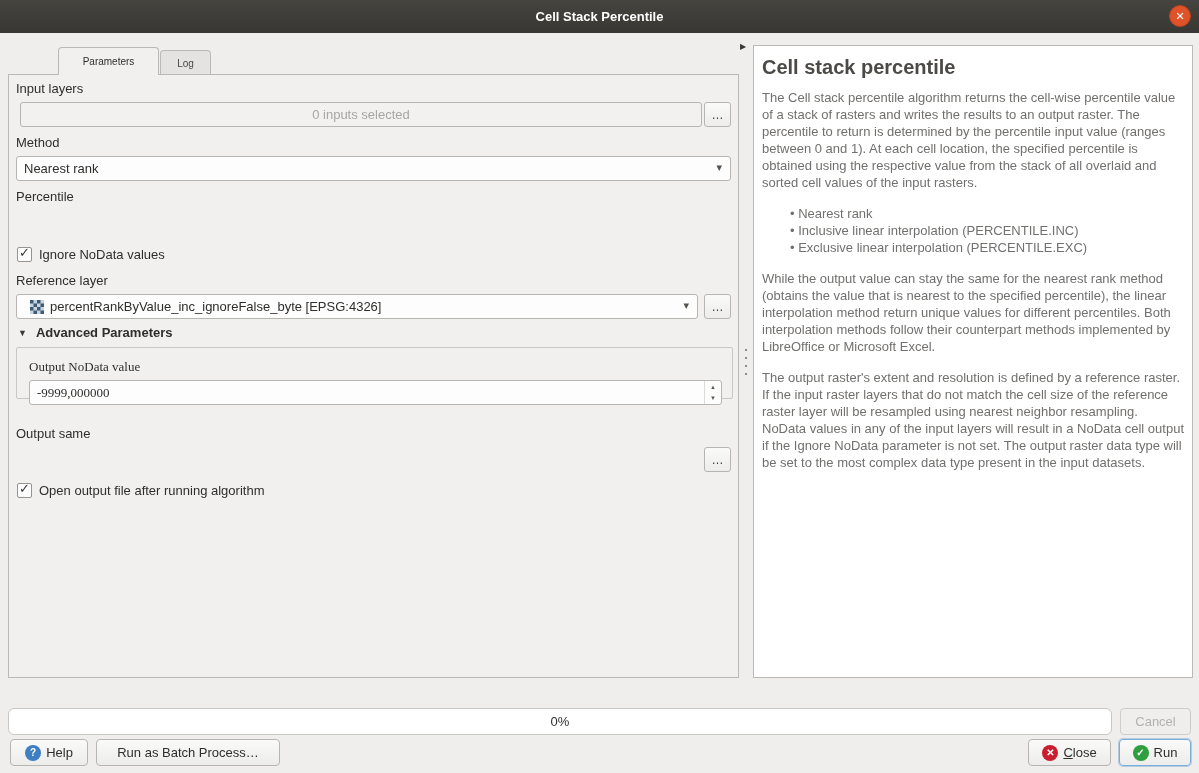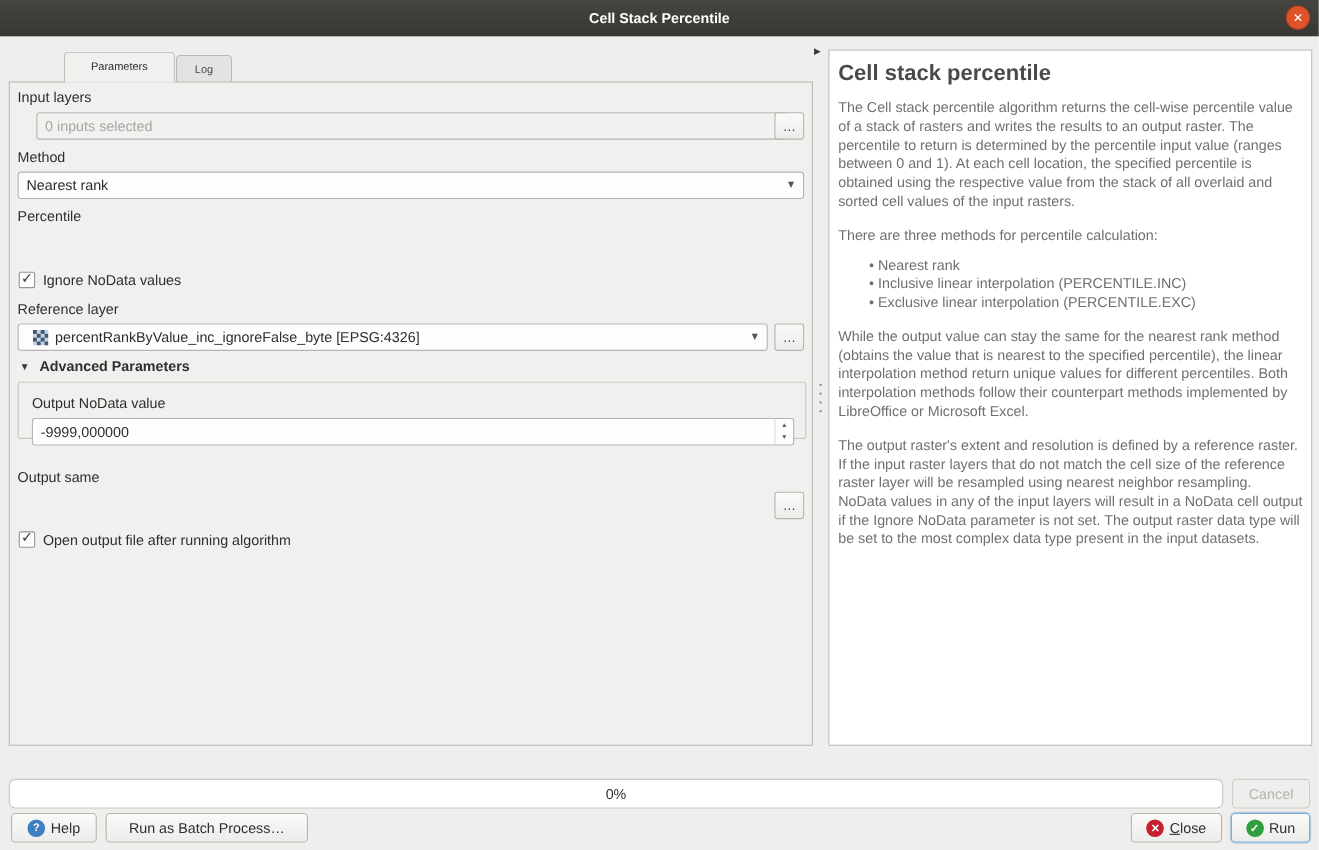--- a/index.html
+++ b/index.html
@@ -31,21 +31,21 @@
   .tfield::placeholder{color:#a7a6a2;}
   .browse{position:absolute;width:27px;height:25px;background:linear-gradient(#fafaf9,#ececea);border:1px solid var(--input-border);border-radius:3px;font-size:12px;color:#3a3935;display:flex;align-items:center;justify-content:center;cursor:pointer;}
   .combo{position:absolute;height:25px;background:var(--input-bg);border:1px solid var(--input-border);border-radius:3px;display:flex;align-items:center;padding:0 7px;cursor:pointer;}
   .combo .arrow{position:absolute;right:8px;top:4px;color:#55544f;font-size:11px;}
   .spin{position:absolute;height:25px;background:var(--input-bg);border:1px solid var(--input-border);border-radius:3px;}
   .spin input{position:absolute;left:0;top:0;width:calc(100% - 18px);height:23px;border:none;background:transparent;font-size:13px;padding:0 7px;font-family:inherit;color:#2f2e2c;}
   .spin .btns{position:absolute;right:0;top:0;width:17px;height:23px;border-left:1px solid #dddbd7;display:flex;flex-direction:column;}
   .spin .btns span{flex:1;display:flex;align-items:center;justify-content:center;font-size:6px;color:#5c5b58;cursor:pointer;}
   .checkbox{position:absolute;width:15px;height:15px;background:#fdfdfd;border:1px solid #96948f;border-radius:2px;cursor:pointer;}
   .checkbox .mark{position:absolute;left:1px;top:-3px;font-size:13px;font-weight:bold;color:#3a3935;}
-  .groupbox{position:absolute;left:7px;top:272px;width:717px;height:52px;border:1px solid #c9c7c3;border-radius:2px;}
+  .groupbox{position:absolute;left:7px;top:272px;width:717px;height:52px;border:1px solid #c9c7c3;border-radius:2px;font-family:Liberation Serif, serif;}
   .adv-head{position:absolute;left:9px;top:250px;display:flex;align-items:center;gap:9px;font-weight:bold;cursor:pointer;}
   .adv-head .tri{font-size:9px;color:#3a3935;}
   .layer-icon{display:inline-block;width:14px;height:14px;margin-right:6px;flex:0 0 auto;}
 
   
   .split-collapse{position:absolute;left:740px;top:42px;font-size:8px;color:#3a3935;cursor:pointer;}
   .split-handle{position:absolute;left:744px;top:344px;width:4px;height:34px;cursor:col-resize;
     background:repeating-linear-gradient(#8c8a86 0 2px, transparent 2px 8px);background-size:2px 8px;background-repeat:repeat-y;background-position:center;}
 
   
@@ -73,21 +73,21 @@
     <span class="title">Cell Stack Percentile</span>
     <span class="win-close">✕</span>
   </div>
 
   <div class="tab active">Parameters</div>
   <div class="tab inactive">Log</div>
 
   <div class="pane">
 
     <span class="flabel" style="left:7px;top:6px;">Input layers</span>
-    <input class="tfield" style="left: 24px; top: 27px; width: 682px;" disabled="" value="0 inputs selected">
+    <input class="tfield" style="left: 11px; top: 27px; width: 682px; text-align: center;" disabled="" value="0 inputs selected">
     <button class="browse" style="left:695px;top:27px;">…</button>
 
     <span class="flabel" style="left:7px;top:60px;">Method</span>
     <div class="combo" style="left:7px;top:81px;width:715px;">
       <span>Nearest rank</span>
       <span class="arrow">▾</span>
     </div>
 
     <span class="flabel" style="left:7px;top:114px;">Percentile</span>
 
@@ -137,21 +137,20 @@
     </div>
     <span class="flabel" style="left:30px;top:408px;">Open output file after running algorithm</span>
   </div>
 
   <span class="split-collapse">▶</span>
   <div class="split-handle"></div>
 
   <div class="help">
     <h1>Cell stack percentile</h1>
     <p>The Cell stack percentile algorithm returns the cell-wise percentile value of a stack of rasters and writes the results to an output raster. The percentile to return is determined by the percentile input value (ranges between 0 and 1). At each cell location, the specified percentile is obtained using the respective value from the stack of all overlaid and sorted cell values of the input rasters.</p>
-    <p style="margin-bottom:10px;">There are three methods for percentile calculation:</p>
     <ul>
       <li>Nearest rank</li>
       <li>Inclusive linear interpolation (PERCENTILE.INC)</li>
       <li>Exclusive linear interpolation (PERCENTILE.EXC)</li>
     </ul>
     <p>While the output value can stay the same for the nearest rank method (obtains the value that is nearest to the specified percentile), the linear interpolation method return unique values for different percentiles. Both interpolation methods follow their counterpart methods implemented by LibreOffice or Microsoft Excel.</p>
     <p>The output raster's extent and resolution is defined by a reference raster. If the input raster layers that do not match the cell size of the reference raster layer will be resampled using nearest neighbor resampling. NoData values in any of the input layers will result in a NoData cell output if the Ignore NoData parameter is not set. The output raster data type will be set to the most complex data type present in the input datasets.</p>
   </div>
 
   <div class="progress">

